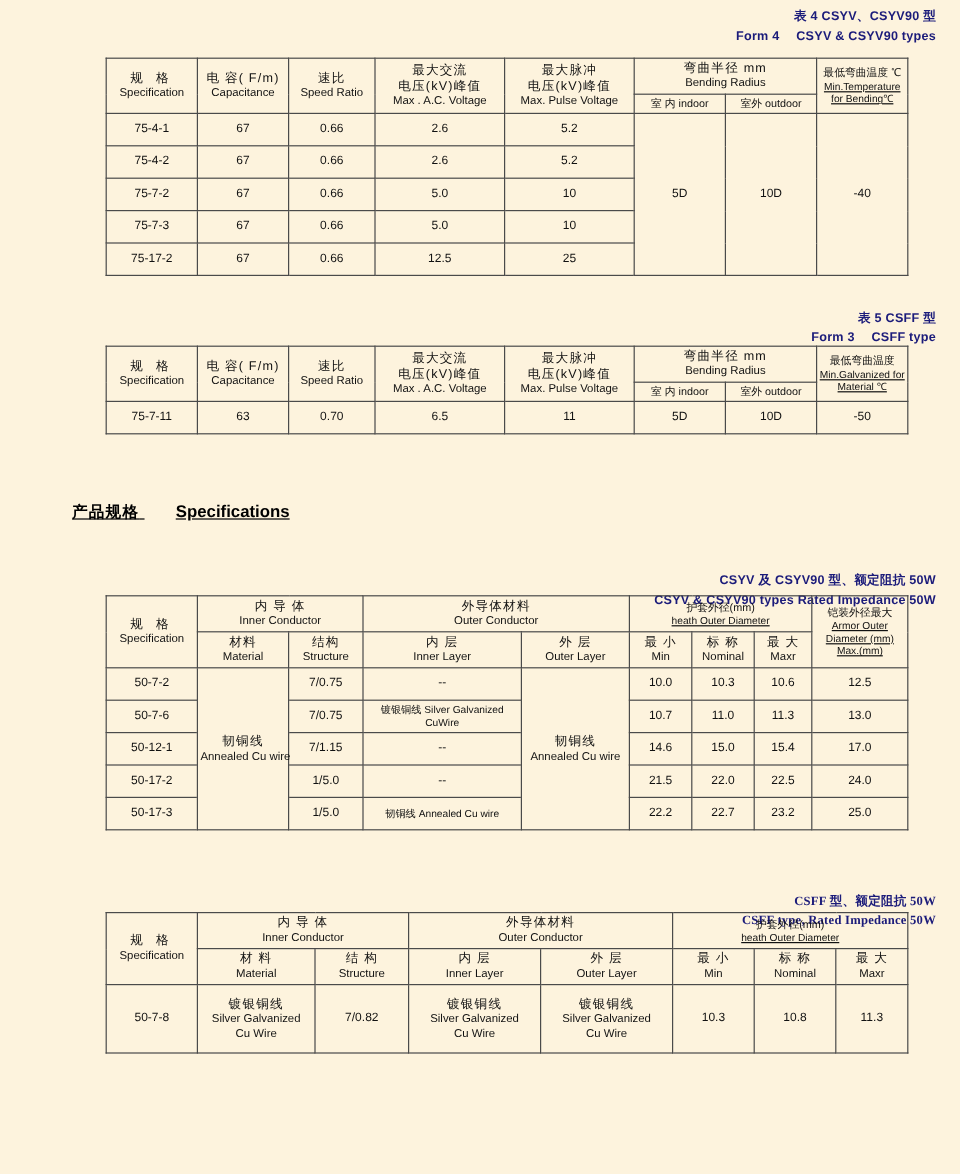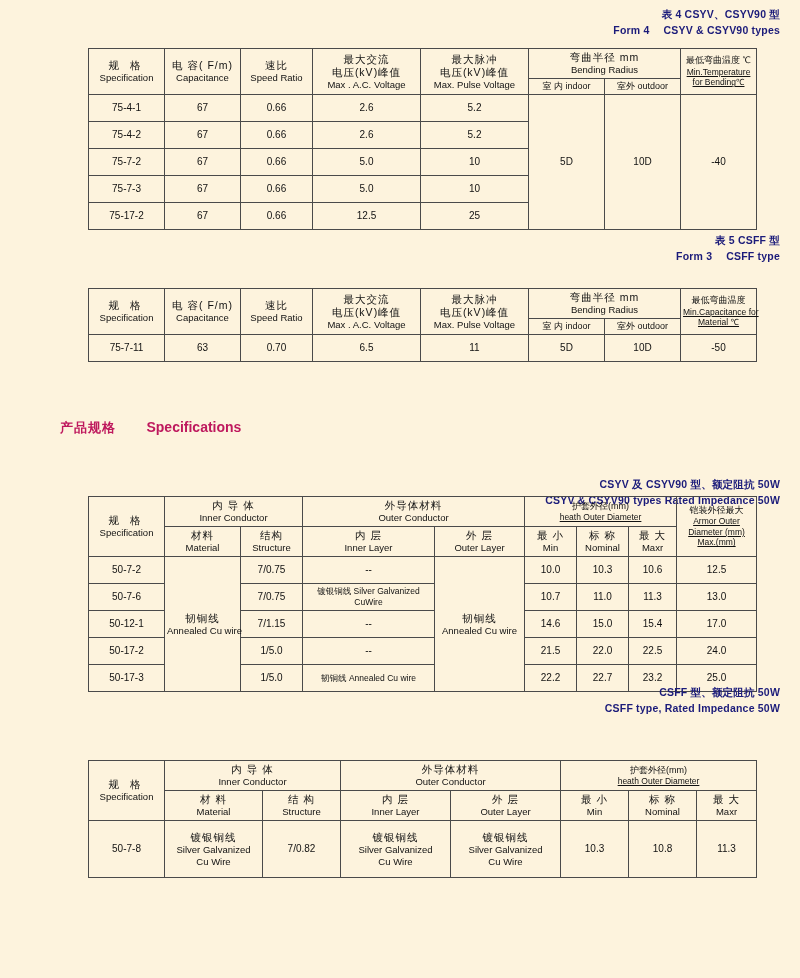--- a/index.html
+++ b/index.html
@@ -85,42 +85,43 @@
     font-size: 10.5px;
     height: 22px;
   }
   .mix {
     display: block;
     font-size: 8.5px;
   }
 
   
   .section-head {
-    color: #be185d;
+    color: #000000;
     font-weight: bold;
+    text-decoration: underline;
   }
   .section-head .zh {
     font-size: 13px;
     letter-spacing: 1px;
   }
   .section-head .en {
     display: inline;
     font-size: 14px;
     margin-left: 26px;
   }
 
   
   #cap-t4 { position: absolute; left: 400px; top: 6px; width: 380px; }
   #tbl-t4 { position: absolute; left: 88px; top: 48px; width: 668px; }
-  #cap-t5 { position: absolute; left: 400px; top: 232px; width: 380px; }
+  #cap-t5 { position: absolute; left: 400px; top: 257px; width: 380px; }
   #tbl-t5 { position: absolute; left: 88px; top: 288px; width: 668px; }
   #sec-head { position: absolute; left: 60px; top: 418px; }
   #cap-csyv { position: absolute; left: 360px; top: 476px; width: 420px; }
   #tbl-csyv { position: absolute; left: 88px; top: 496px; width: 668px; }
-  #cap-csff { position: absolute; left: 360px; top: 684px; width: 420px; }
+  #cap-csff { position: absolute; left: 360px; top: 744px; width: 420px; font-family: Liberation Serif, serif; }
   #tbl-csff { position: absolute; left: 88px; top: 760px; width: 668px; }
 </style>
 </head>
 <body>
 
 <div class="page">
 
   <div class="caption" id="cap-t4">
     <span class="line1">表 4  CSYV、CSYV90 型</span>
     <span class="line2">
@@ -265,21 +266,21 @@
           <span class="cn">最大脉冲</span>
           <span class="cn">电压(kV)峰值</span>
           <span class="en">Max. Pulse Voltage</span>
         </th>
         <th colspan="2">
           <span class="cn">弯曲半径  mm</span>
           <span class="en">Bending Radius</span>
         </th>
         <th rowspan="2">
           <span class="cn sm">最低弯曲温度</span>
-          <span class="en sm">Min.Capacitance for</span>
+          <span class="en sm">Min.Galvanized for</span>
           <span class="en sm">Material ℃</span>
         </th>
       </tr>
       <tr>
         <th>
           <span class="cn sm">室 内 indoor</span>
         </th>
         <th>
           <span class="cn sm">室外 outdoor</span>
         </th>

